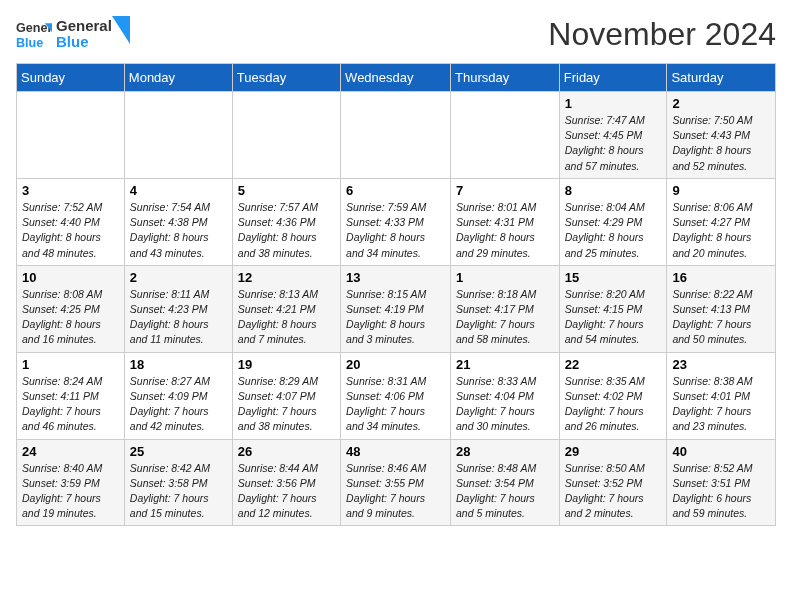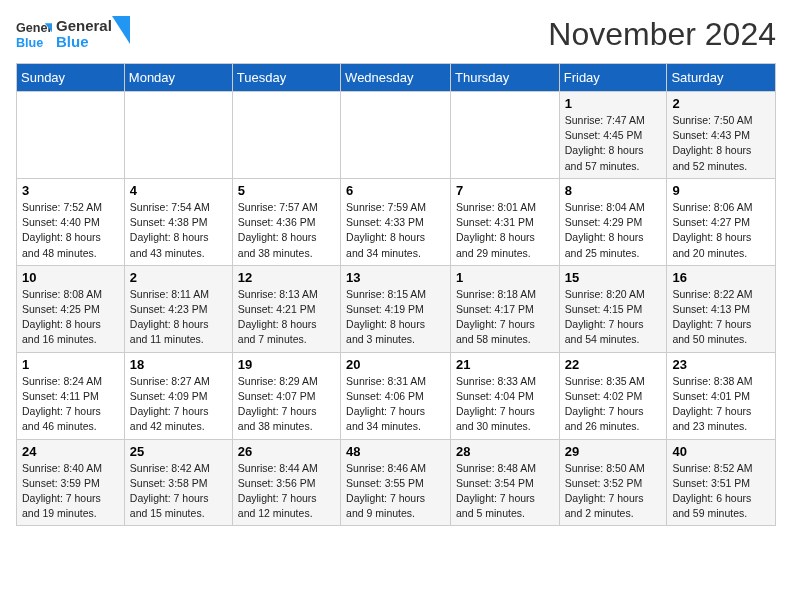--- a/index.html
+++ b/index.html
@@ -68,20 +68,21 @@
     .day-num {
       font-size: 13px;
       font-weight: bold;
       display: block;
       margin-bottom: 2px;
     }
     .day-info {
       font-size: 10.5px;
       color: #222;
       line-height: 1.45;
+      font-style: italic;
     }
     .empty-cell {
       background: #fff !important;
     }
   </style>
 </head>
 <body>
 
 <div class="header">
   <div class="logo">

